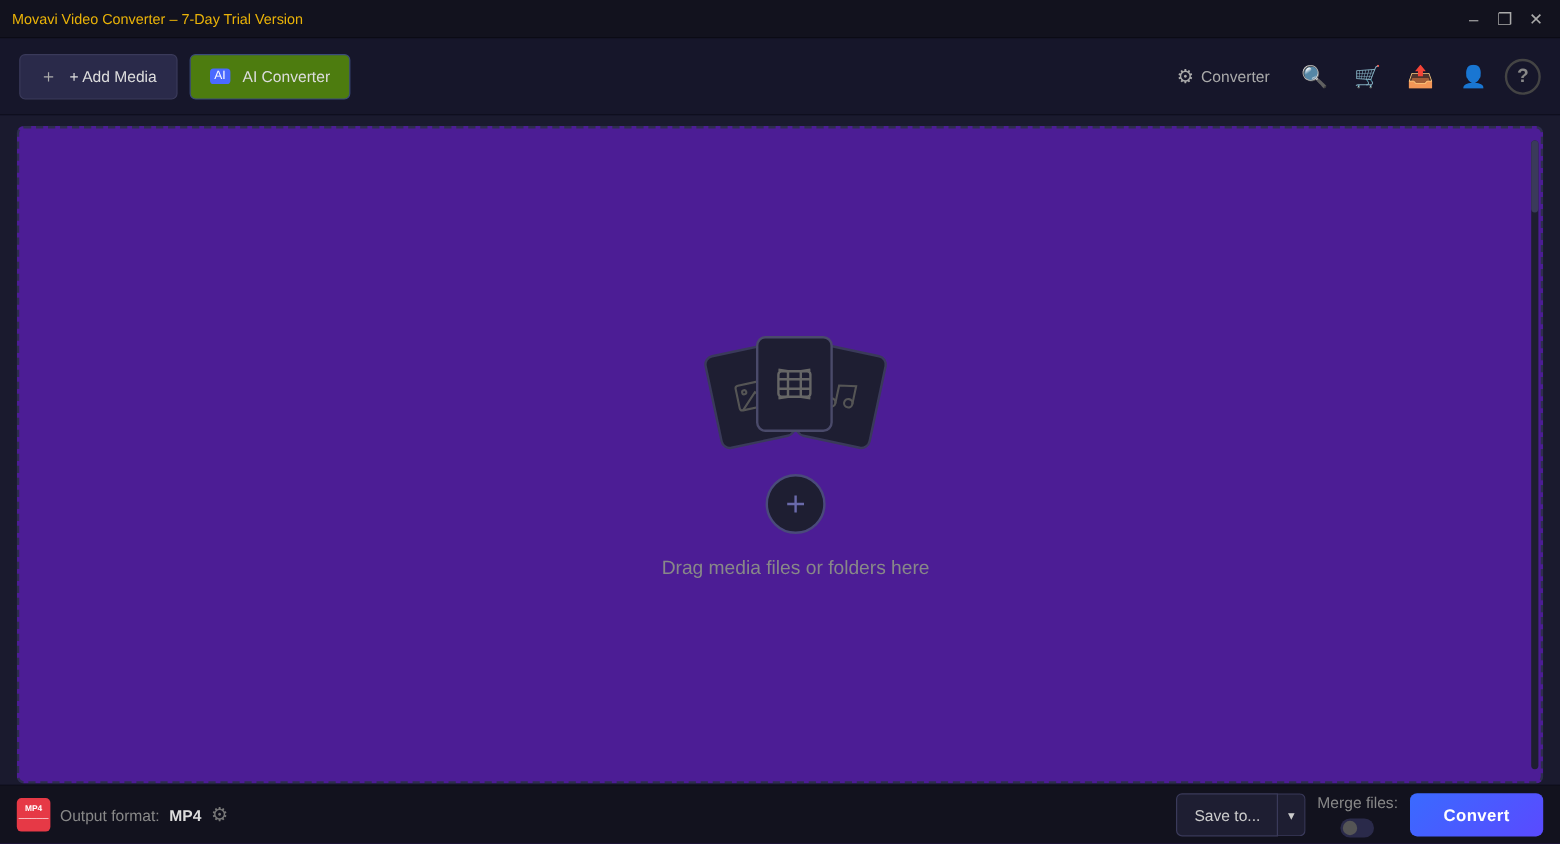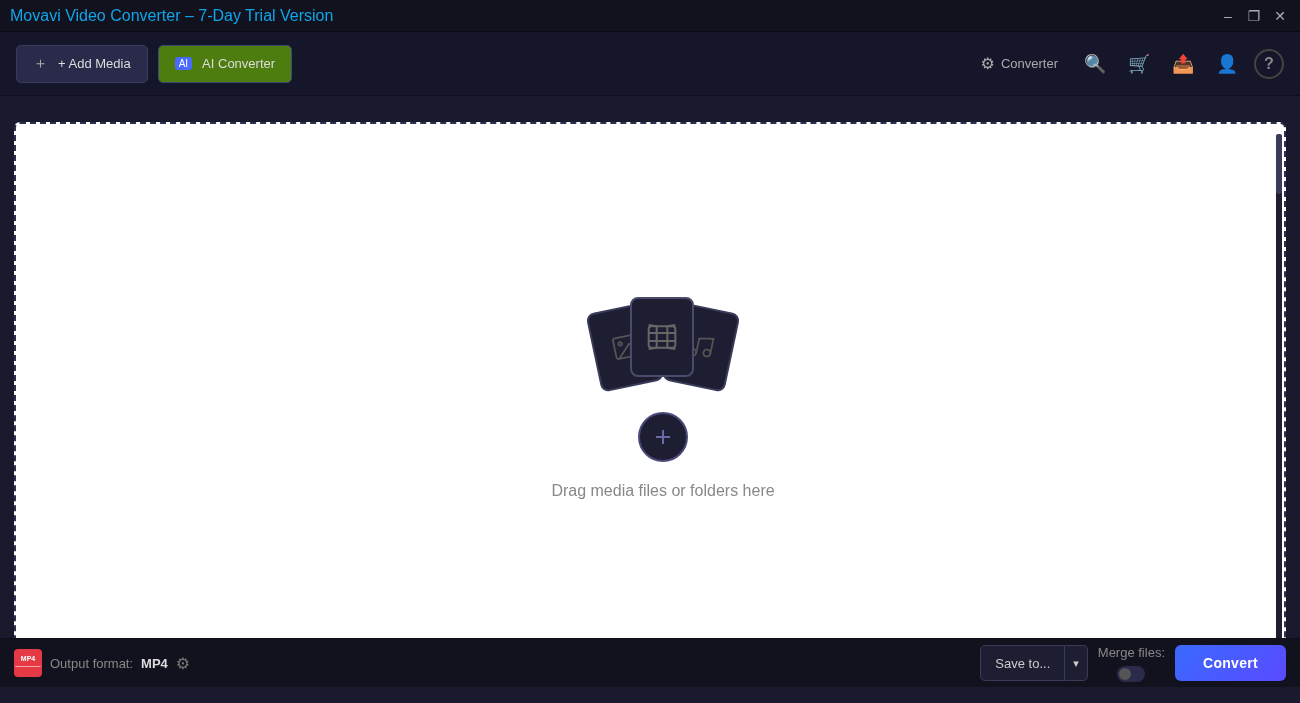--- a/index.html
+++ b/index.html
@@ -17,22 +17,22 @@
     #titlebar {
       height: 32px;
       background: #12121e;
       display: flex;
       align-items: center;
       justify-content: space-between;
       padding: 0 10px;
       border-bottom: 1px solid #0a0a14;
     }
     #titlebar-title {
-      font-size: 16px;
-      color: #0ea5e9;
+      font-size: 12px;
+      color: #eab308;
     }
     #titlebar-controls {
       display: flex;
       gap: 6px;
     }
     .titlebar-btn {
       width: 20px;
       height: 20px;
       background: none;
       border: none;
@@ -116,28 +116,28 @@
       background: none;
       border: none;
       color: #aaa;
       font-size: 13px;
       cursor: pointer;
       border-radius: 4px;
     }
 
     
     #dropzone-container {
-      margin: 26px 14px;
+      margin: 9px 14px;
       border: 2px dashed #2e2e4e;
       border-radius: 6px;
       height: 548px;
       display: flex;
       align-items: center;
       justify-content: center;
-      background: #ffffff;
+      background: #4c1d95;
       flex-direction: column;
       position: relative;
       padding-left: 26px;
     }
     #dropzone-content {
       display: flex;
       flex-direction: column;
       align-items: center;
       gap: 20px;
     }
@@ -214,21 +214,21 @@
     
     #bottom-bar {
       height: 49px;
       background: #12121e;
       display: flex;
       align-items: center;
       padding: 0 14px;
       justify-content: space-between;
       border-top: 1px solid #0e0e1a;
       position: absolute;
-      bottom: 16px;
+      bottom: 0;
       left: 0;
       right: 0;
     }
     #output-format {
       display: flex;
       align-items: center;
       gap: 8px;
       font-size: 13px;
       color: #999;
     }

